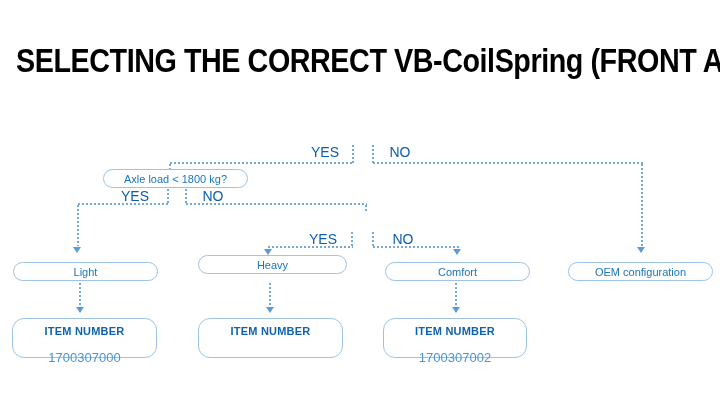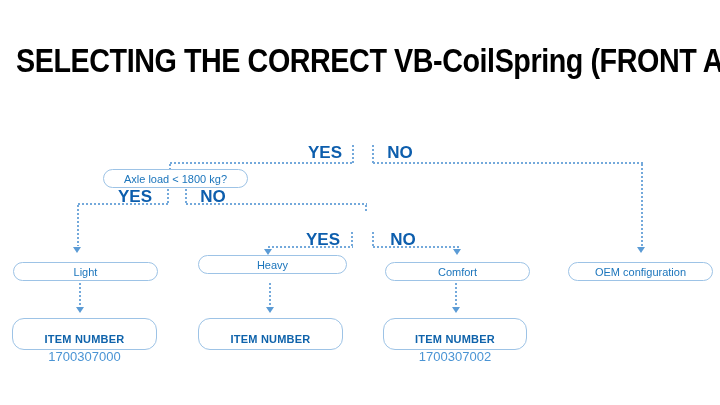--- a/index.html
+++ b/index.html
@@ -4,32 +4,32 @@
 <style>
   html,body{margin:0;padding:0;background:#fff;}
   .canvas{position:relative;width:720px;height:405px;background:#ffffff;overflow:hidden;
           font-family:"Liberation Sans",sans-serif;}
   .title{position:absolute;left:16px;top:44px;margin:0;font-size:33px;line-height:34px;
          font-weight:bold;color:#000;letter-spacing:-0.5px;white-space:nowrap;
          transform:scaleX(0.87);transform-origin:left center;}
   .pill{position:absolute;height:19px;border:1.5px solid #9DC3E6;border-radius:12px;
         background:#fff;box-sizing:border-box;display:flex;align-items:center;
         justify-content:center;font-size:11px;color:#1B75BC;white-space:nowrap;}
-  .branch{position:absolute;height:13px;line-height:13px;font-size:17px;font-weight:bold;
+  .branch{position:absolute;height:13px;line-height:13px;font-size:14px;font-weight:normal;
           color:#0D5EAD;text-align:center;}
   .hline{position:absolute;height:2px;
          background:repeating-linear-gradient(90deg,#74A9DB 0 2px,transparent 2px 4px);}
   .vline{position:absolute;width:2px;
          background:repeating-linear-gradient(180deg,#74A9DB 0 2px,transparent 2px 4px);}
   .arrow{position:absolute;width:0;height:0;border-left:4px solid transparent;
          border-right:4px solid transparent;border-top:6px solid #5B9BD5;}
-  .itembox{position:absolute;height:32px;border:1.5px solid #9DC3E6;border-radius:12px;
-           background:#fff;box-sizing:border-box;text-align:center;padding-top:14px;}
+  .itembox{position:absolute;height:40px;border:1.5px solid #9DC3E6;border-radius:12px;
+           background:#fff;box-sizing:border-box;text-align:center;padding-top:6px;}
   .itemlabel{font-size:11px;font-weight:bold;color:#0F63AB;letter-spacing:0.2px;}
-  .itemnum{font-size:13px;color:#4A94D4;margin-top:4px;}
+  .itemnum{font-size:13px;color:#4A94D4;margin-top:13px;}
 </style>
 </head>
 <body>
 
 <div class="canvas">
 
   <h1 class="title">SELECTING THE CORRECT VB-CoilSpring (FRONT AXLE)</h1>
 
   <div class="branch" style="left:303px;top:146px;width:44px;">YES</div>
   <div class="branch" style="left:378px;top:146px;width:44px;">NO</div>

